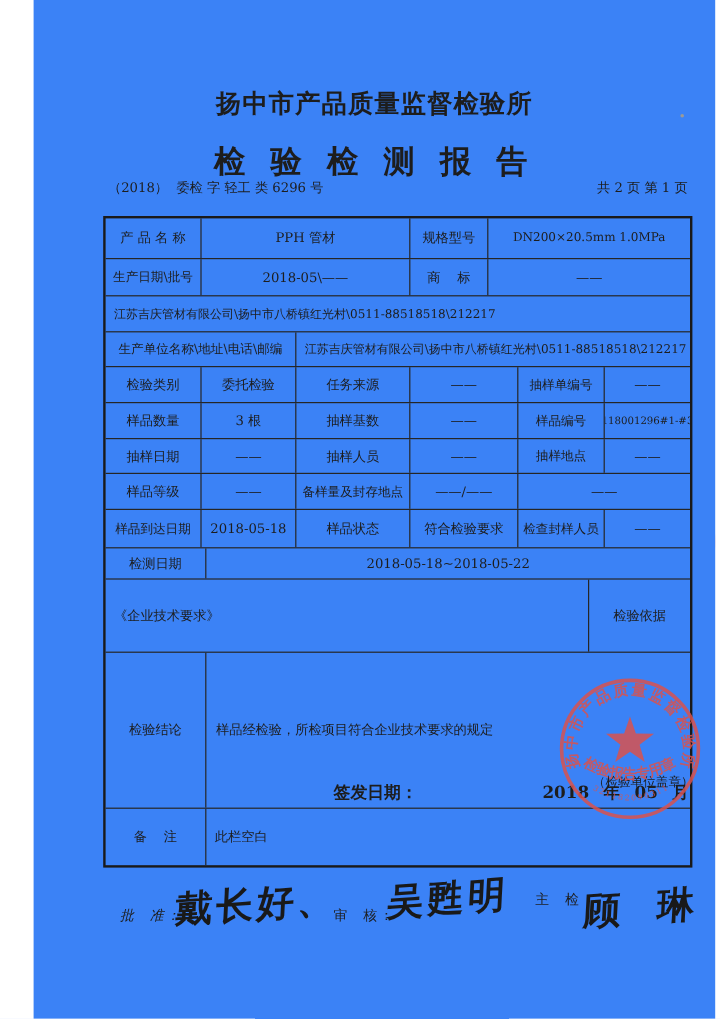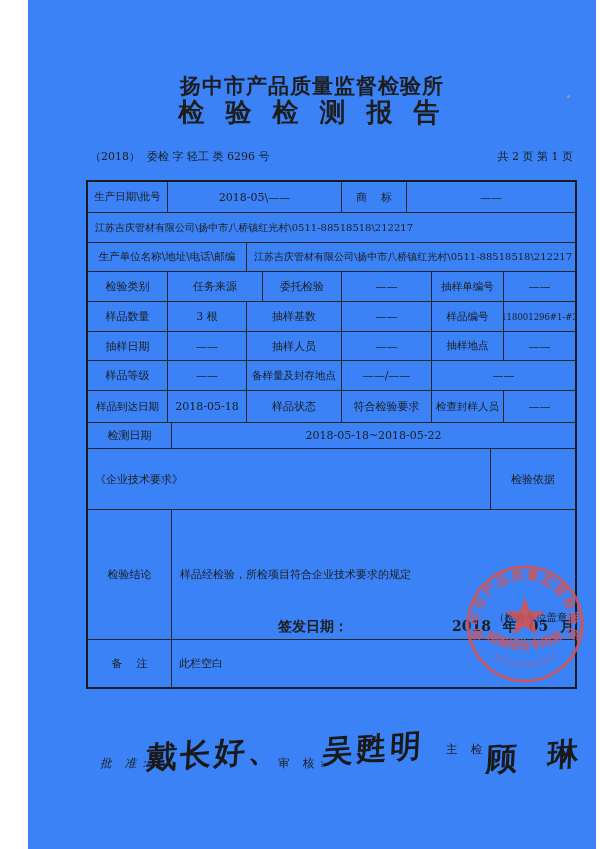--- a/index.html
+++ b/index.html
@@ -11,21 +11,21 @@
   }
   .scan-edge { position:absolute; left:591px; top:58px; width:2px; height:505px; background:#e3e3e1; }
   .speck { position:absolute; left:539px; top:95px; width:3px; height:3px; background:#9a9a98; border-radius:50%; }
 
   .org {
     position:absolute; top:72px; left:0; width:100%; text-align:center;
     font-family:"DejaVu Sans","Liberation Sans",sans-serif;
     font-weight:bold; font-size:21px; letter-spacing:1px; white-space:pre;
   }
   .title {
-    position:absolute; top:95px; left:0; width:100%; text-align:center;
+    position:absolute; top:117px; left:0; width:100%; text-align:center;
     font-family:"DejaVu Sans","Liberation Sans",sans-serif;
     font-weight:bold; font-size:26px; letter-spacing:6px; white-space:pre;
   }
   .docline { position:absolute; top:149px; left:62px; width:483px; display:flex; justify-content:space-between; font-size:11px; white-space:pre; }
 
   .table {
     position:absolute; left:58px; top:180px; width:487px;
     border:2px solid #1a1a1a;
   }
   .tr { display:flex; border-bottom:1px solid #262626; box-sizing:border-box; }
@@ -72,41 +72,47 @@
 
   <div class="org">扬中市产品质量监督检验所</div>
   <div class="title">检 验 检 测 报 告</div>
   <div class="docline">
     <span>（2018）  委检 字 轻工 类 6296 号</span>
     <span>共 2 页 第 1 页</span>
   </div>
 
   <div class="table">
 
+    <div class="tr h35">
+      <div class="td w80">产 品 名 称</div>
+      <div class="td w174">PPH 管材</div>
+      <div class="td w65">规格型号</div>
+      <div class="td grow f10">DN200×20.5mm 1.0MPa</div>
+    </div>
 
     <div class="tr h31">
       <div class="td w80 f105">生产日期\批号</div>
       <div class="td w174">2018-05\——</div>
       <div class="td w65">商    标</div>
       <div class="td grow">——</div>
     </div>
 
     <div class="tr h30">
       <div class="td grow la f10">江苏吉庆管材有限公司\扬中市八桥镇红光村\0511-88518518\212217</div>
     </div>
 
     <div class="tr h29">
       <div class="td w159 f105">生产单位名称\地址\电话\邮编</div>
       <div class="td grow la f10">江苏吉庆管材有限公司\扬中市八桥镇红光村\0511-88518518\212217</div>
     </div>
 
     <div class="tr h30">
       <div class="td w80">检验类别</div>
+      <div class="td w79">委托检验</div>
       <div class="td w95">任务来源</div>
-      <div class="td w79">委托检验</div>
       <div class="td w90">——</div>
       <div class="td w72 f105">抽样单编号</div>
       <div class="td grow">——</div>
     </div>
 
     <div class="tr h30">
       <div class="td w80">样品数量</div>
       <div class="td w79">3 根</div>
       <div class="td w95">抽样基数</div>
       <div class="td w90">——</div>

